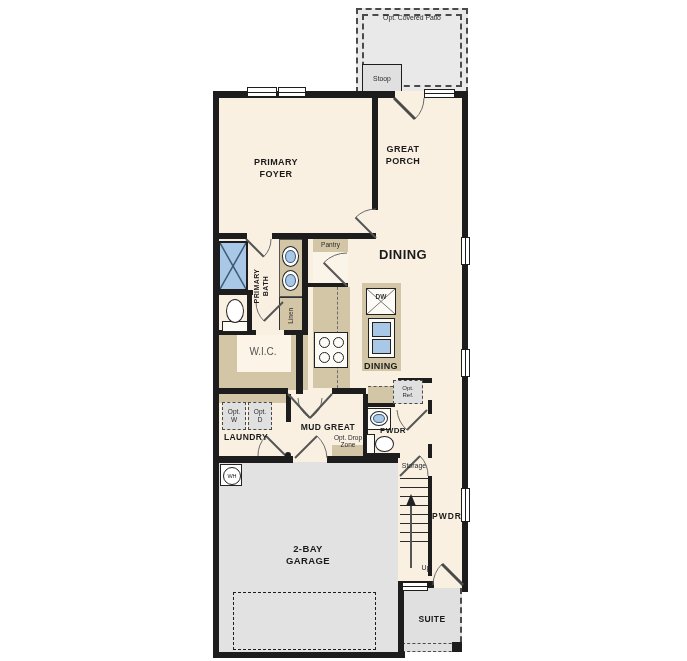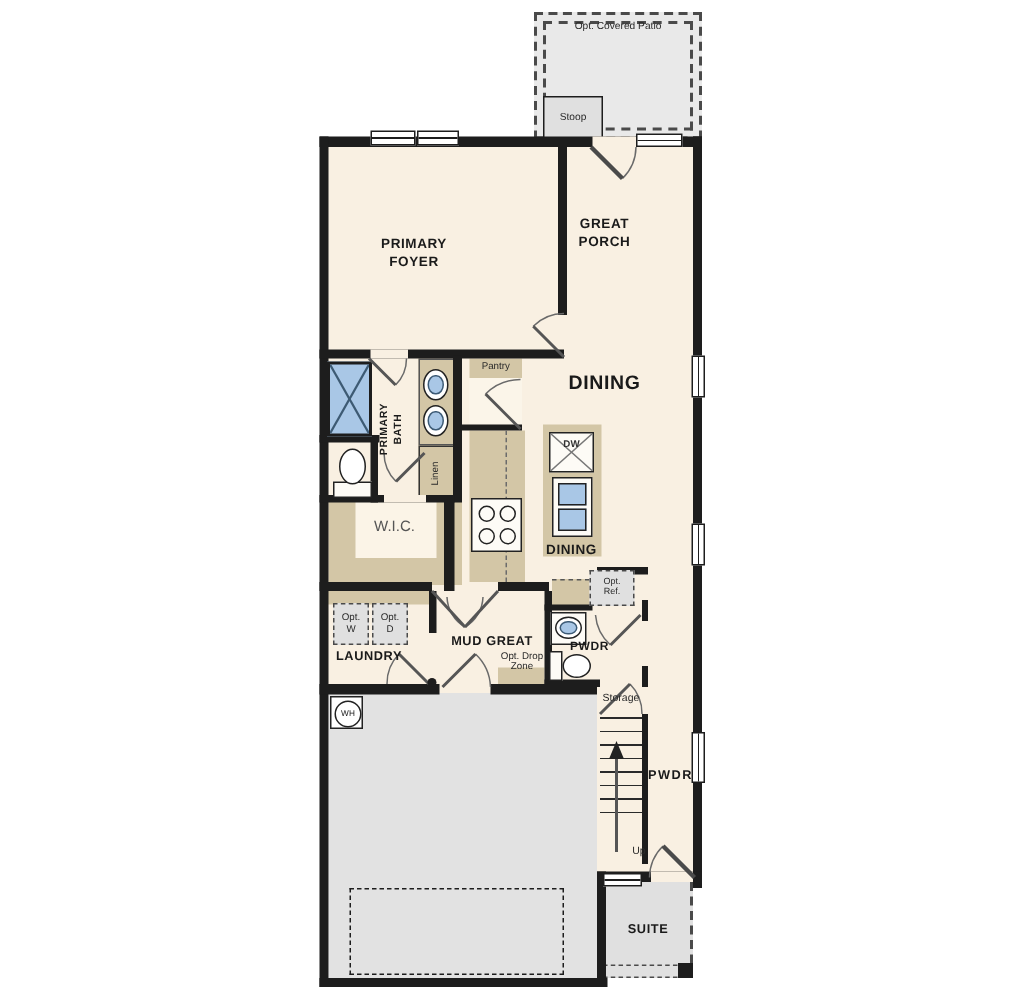--- a/index.html
+++ b/index.html
@@ -176,20 +176,22 @@
   <svg class="door" style="left:404px;top:494px;" width="14" height="78" viewBox="0 0 14 78">
     <line x1="7" y1="74" x2="7" y2="10" stroke="#222" stroke-width="1.2"></line>
     <polygon points="7,0 2,12 12,12" fill="#222"></polygon>
   </svg>
   <div class="sm" style="left:418px;top:564px;width:16px;font-size:7px;">Up</div>
   <div class="room-label" style="left:425px;top:511px;width:44px;font-size:8.5px;letter-spacing:1px;">PWDR</div>
 
   <div class="fix" style="left:220px;top:464px;width:22px;height:22px;background:#fff;"></div>
   <div class="abs" style="left:223px;top:467px;width:16px;height:16px;border:1.2px solid #222;border-radius:50%;z-index:5;
               display:flex;align-items:center;justify-content:center;font-size:5.5px;color:#222;">WH</div>
+  <div class="room-label" style="left:263px;top:543px;width:90px;font-size:9.5px;">2-BAY
+GARAGE</div>
   <div class="abs" style="left:233px;top:592px;width:143px;height:58px;border:1.5px dashed #1d1d1d;box-sizing:border-box;z-index:2;"></div>
 
   <div class="room-label" style="left:243px;top:157px;width:66px;font-size:9px;">PRIMARY
 FOYER</div>
   <div class="room-label" style="left:375px;top:144px;width:56px;font-size:9px;">GREAT
 PORCH</div>
 
   <div class="win-h" style="left:247px;top:87px;width:30px;height:10px;"></div>
   <div class="win-h" style="left:278px;top:87px;width:28px;height:10px;"></div>
   <div class="win-h" style="left:424px;top:89px;width:31px;height:9px;"></div>

